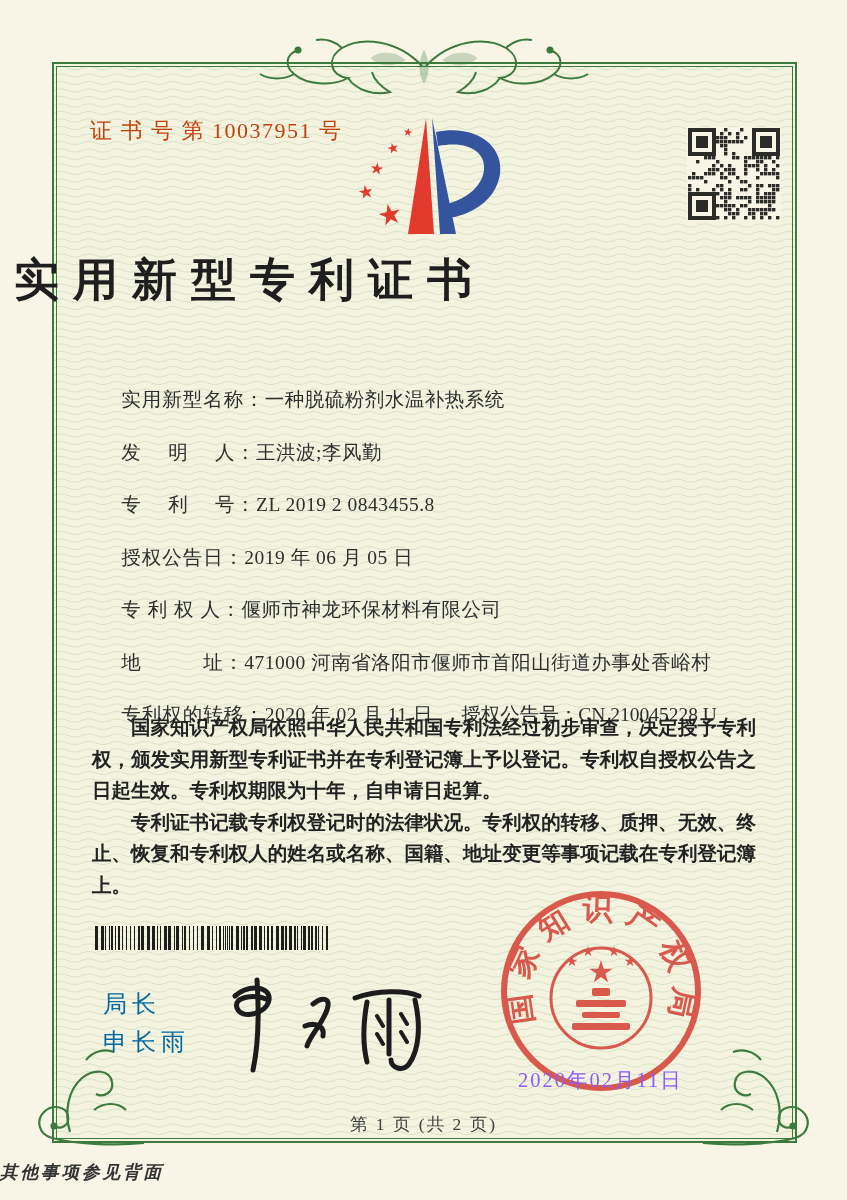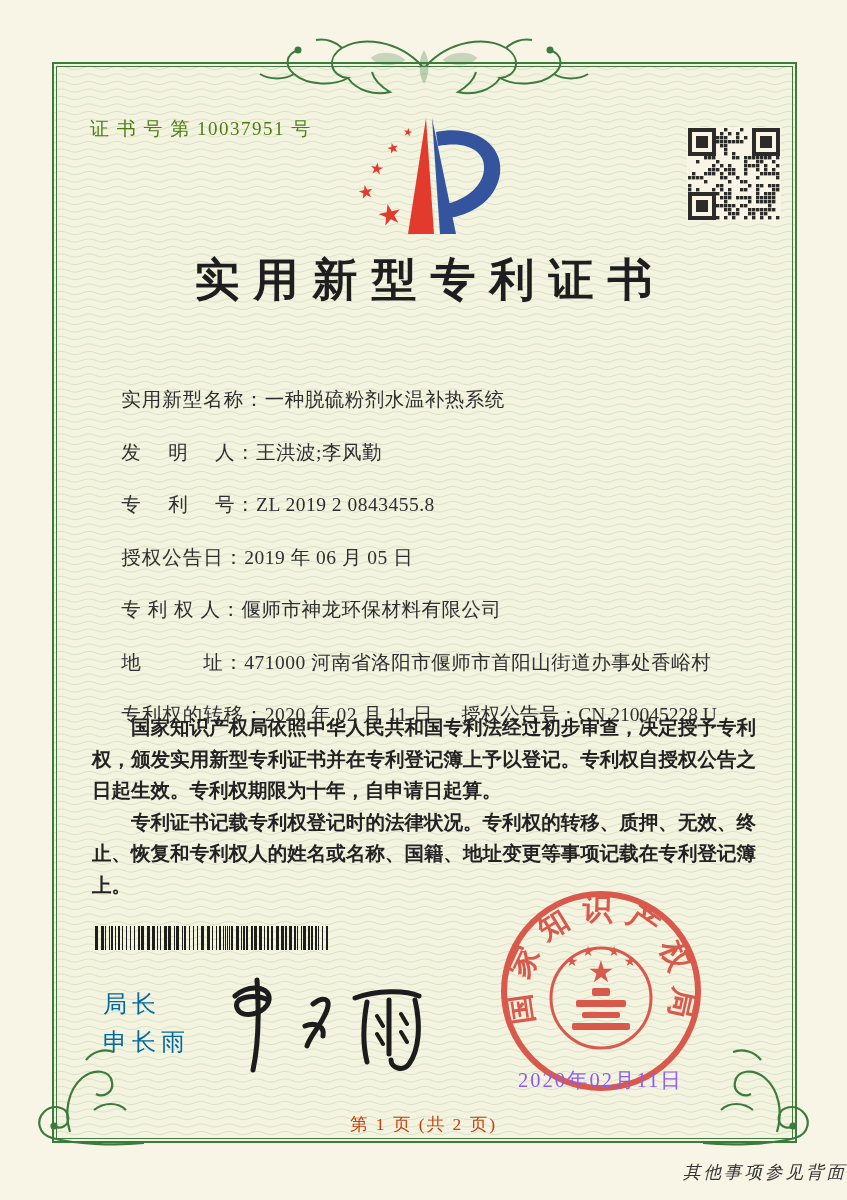--- a/index.html
+++ b/index.html
@@ -8,43 +8,43 @@
     background:#f8f5e6;overflow:hidden;
     font-family:"Liberation Serif","DejaVu Serif",serif;color:#2e2e2e;
   }
   .bg-svg{position:absolute;left:52px;top:62px;z-index:0;}
   .frame{position:absolute;left:52px;top:62px;width:745px;height:1081px;
     border:2.5px solid #3c7a3e;box-sizing:border-box;z-index:1;}
   .frame-inner{position:absolute;left:2px;top:2px;right:2px;bottom:2px;
     border:1px solid #3c7a3e;}
   .orn{position:absolute;z-index:2;}
   .content{position:absolute;inset:0;z-index:3;}
-  .certno{position:absolute;left:90px;top:116px;font-size:19px;
-    letter-spacing:1.5px;white-space:pre;color:#4d7c0f;}
+  .certno{position:absolute;left:90px;top:116px;font-size:22px;
+    letter-spacing:1.5px;white-space:pre;color:#c2410c;}
   .logo{position:absolute;left:352px;top:116px;}
   .qr{position:absolute;left:687px;top:127px;width:94px;height:94px;}
-  .title{position:absolute;left:0;top:250px;width:100%;margin:0;text-align:center;
+  .title{position:absolute;left:0;top:250px;width:100%;margin:0;text-align:left;
     font-size:45px;font-weight:700;letter-spacing:14px;text-indent:14px;color:#1e1e1e;}
   .frow{position:absolute;left:92px;font-size:19.5px;white-space:pre;}
   .frow .lbl{display:inline-block;letter-spacing:1px;}
   .frow .val{letter-spacing:0.5px;}
   .grant2{position:absolute;left:432px;font-size:19.5px;white-space:pre;}
   .paras{position:absolute;left:92px;top:712px;width:664px;font-size:19.5px;
     line-height:31.5px;text-align:justify;color:#222;}
   .paras p{margin:0;text-indent:2em;font-weight:bold;}
   .barcode{position:absolute;left:95px;top:926px;}
   .director{position:absolute;left:103px;font-size:24px;letter-spacing:5px;color:#0369a1;}
   .sig{position:absolute;left:205px;top:970px;}
   .seal{position:absolute;left:496px;top:886px;mix-blend-mode:multiply;opacity:0.9;}
   .sealdate{position:absolute;left:518px;top:1066px;font-size:20.5px;
     letter-spacing:2px;color:#8b5cf6;white-space:pre;}
   .pagenote{position:absolute;left:0;top:1112px;width:100%;text-align:center;
-    font-size:17.5px;letter-spacing:2px;color:#c2410c;}
-  .backnote{position:absolute;left:0;top:1160px;width:100%;text-align:right;
-    font-size:17.5px;letter-spacing:3px;font-style:italic;color:#333;}
+    font-size:17.5px;letter-spacing:2px;color:#404040;}
+  .backnote{position:absolute;left:0;top:1160px;width:100%;text-align:left;
+    font-size:17.5px;letter-spacing:3px;font-style:italic;color:#333;font-weight:bold;}
 </style>
 </head>
 <body>
 
 <div class="page">
 
   <svg id="bgsvg" class="bg-svg" width="745" height="1081" viewBox="0 0 745 1081">
       <rect x="0" y="0" width="745" height="1081" fill="#eef0da" opacity="0.55"></rect>
       <path d="M2 6.0 q7 -3.2 14 0 q7 3.2 14 0 q7 -3.2 14 0 q7 3.2 14 0 q7 -3.2 14 0 q7 3.2 14 0 q7 -3.2 14 0 q7 3.2 14 0 q7 -3.2 14 0 q7 3.2 14 0 q7 -3.2 14 0 q7 3.2 14 0 q7 -3.2 14 0 q7 3.2 14 0 q7 -3.2 14 0 q7 3.2 14 0 q7 -3.2 14 0 q7 3.2 14 0 q7 -3.2 14 0 q7 3.2 14 0 q7 -3.2 14 0 q7 3.2 14 0 q7 -3.2 14 0 q7 3.2 14 0 q7 -3.2 14 0 q7 3.2 14 0 q7 -3.2 14 0 q7 3.2 14 0 q7 -3.2 14 0 q7 3.2 14 0 q7 -3.2 14 0 q7 3.2 14 0 q7 -3.2 14 0 q7 3.2 14 0 q7 -3.2 14 0 q7 3.2 14 0 q7 -3.2 14 0 q7 3.2 14 0 q7 -3.2 14 0 q7 3.2 14 0 q7 -3.2 14 0 q7 3.2 14 0 q7 -3.2 14 0 q7 3.2 14 0 q7 -3.2 14 0 q7 3.2 14 0 q7 -3.2 14 0 q7 3.2 14 0 q7 -3.2 14 0 q7 3.2 14 0 q7 -3.2 14 0 q7 3.2 14 0 q7 -3.2 14 0 q7 3.2 14 0" fill="none" stroke="#bdd3ad" stroke-width="0.9" opacity="0.55"></path>
       <path d="M2 13.5 q7 -3.2 14 0 q7 3.2 14 0 q7 -3.2 14 0 q7 3.2 14 0 q7 -3.2 14 0 q7 3.2 14 0 q7 -3.2 14 0 q7 3.2 14 0 q7 -3.2 14 0 q7 3.2 14 0 q7 -3.2 14 0 q7 3.2 14 0 q7 -3.2 14 0 q7 3.2 14 0 q7 -3.2 14 0 q7 3.2 14 0 q7 -3.2 14 0 q7 3.2 14 0 q7 -3.2 14 0 q7 3.2 14 0 q7 -3.2 14 0 q7 3.2 14 0 q7 -3.2 14 0 q7 3.2 14 0 q7 -3.2 14 0 q7 3.2 14 0 q7 -3.2 14 0 q7 3.2 14 0 q7 -3.2 14 0 q7 3.2 14 0 q7 -3.2 14 0 q7 3.2 14 0 q7 -3.2 14 0 q7 3.2 14 0 q7 -3.2 14 0 q7 3.2 14 0 q7 -3.2 14 0 q7 3.2 14 0 q7 -3.2 14 0 q7 3.2 14 0 q7 -3.2 14 0 q7 3.2 14 0 q7 -3.2 14 0 q7 3.2 14 0 q7 -3.2 14 0 q7 3.2 14 0 q7 -3.2 14 0 q7 3.2 14 0 q7 -3.2 14 0 q7 3.2 14 0 q7 -3.2 14 0 q7 3.2 14 0 q7 -3.2 14 0 q7 3.2 14 0" fill="none" stroke="#bdd3ad" stroke-width="0.9" opacity="0.55"></path>

